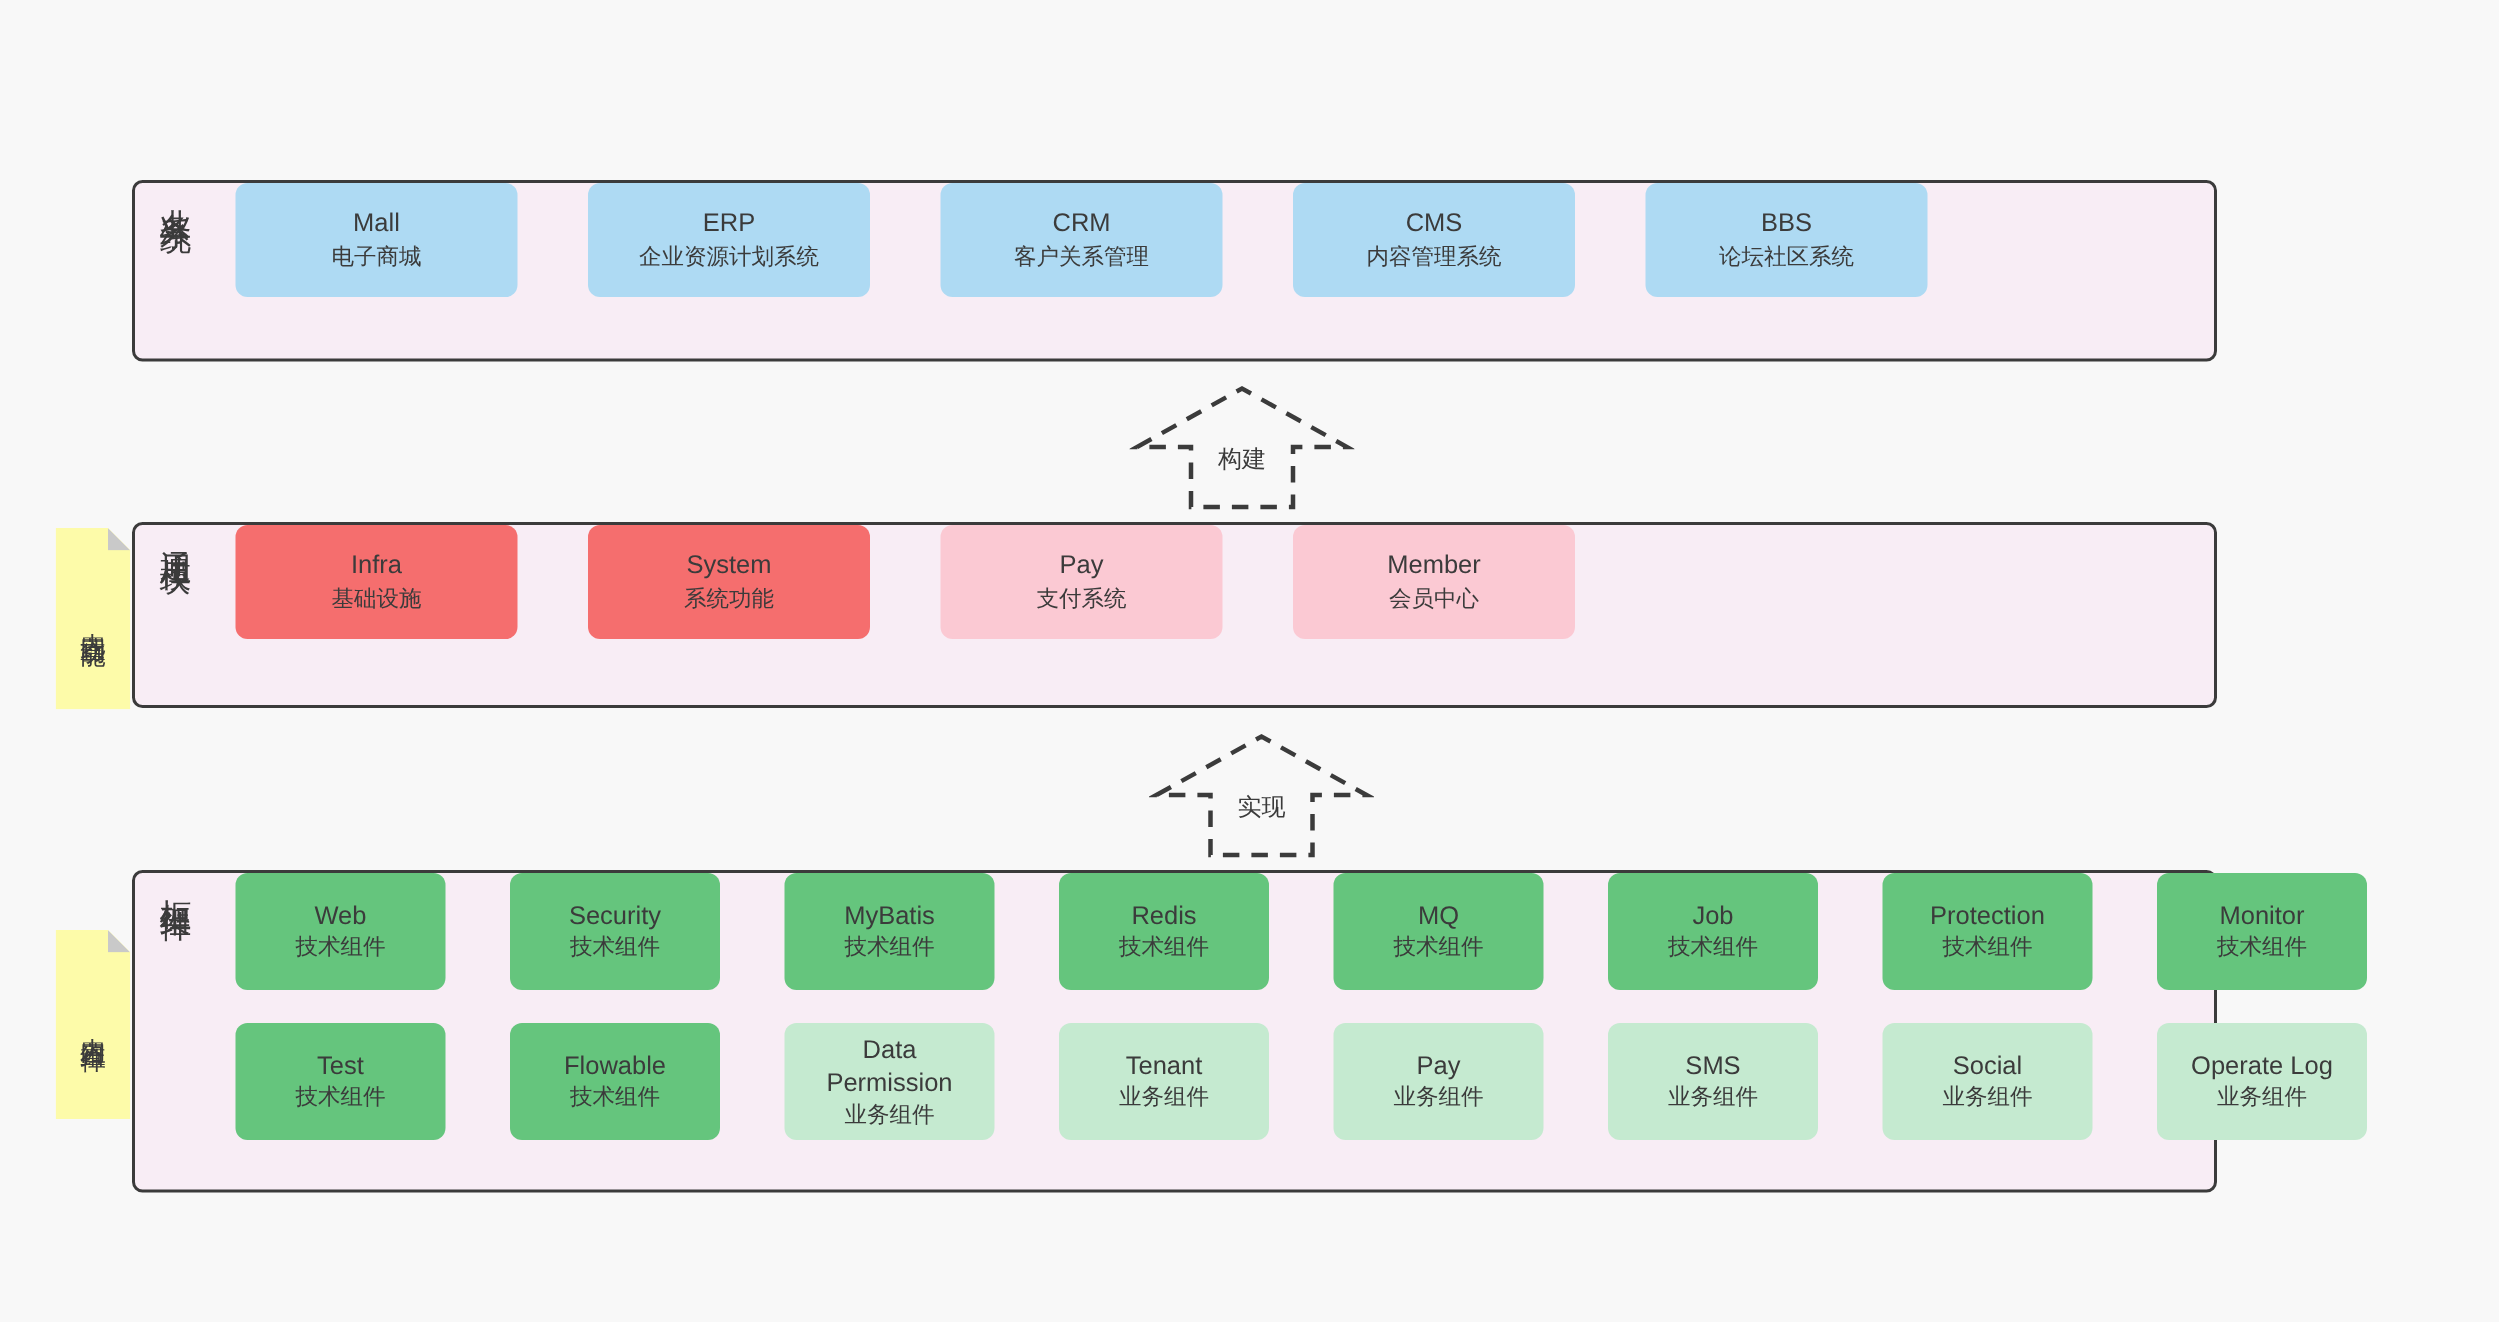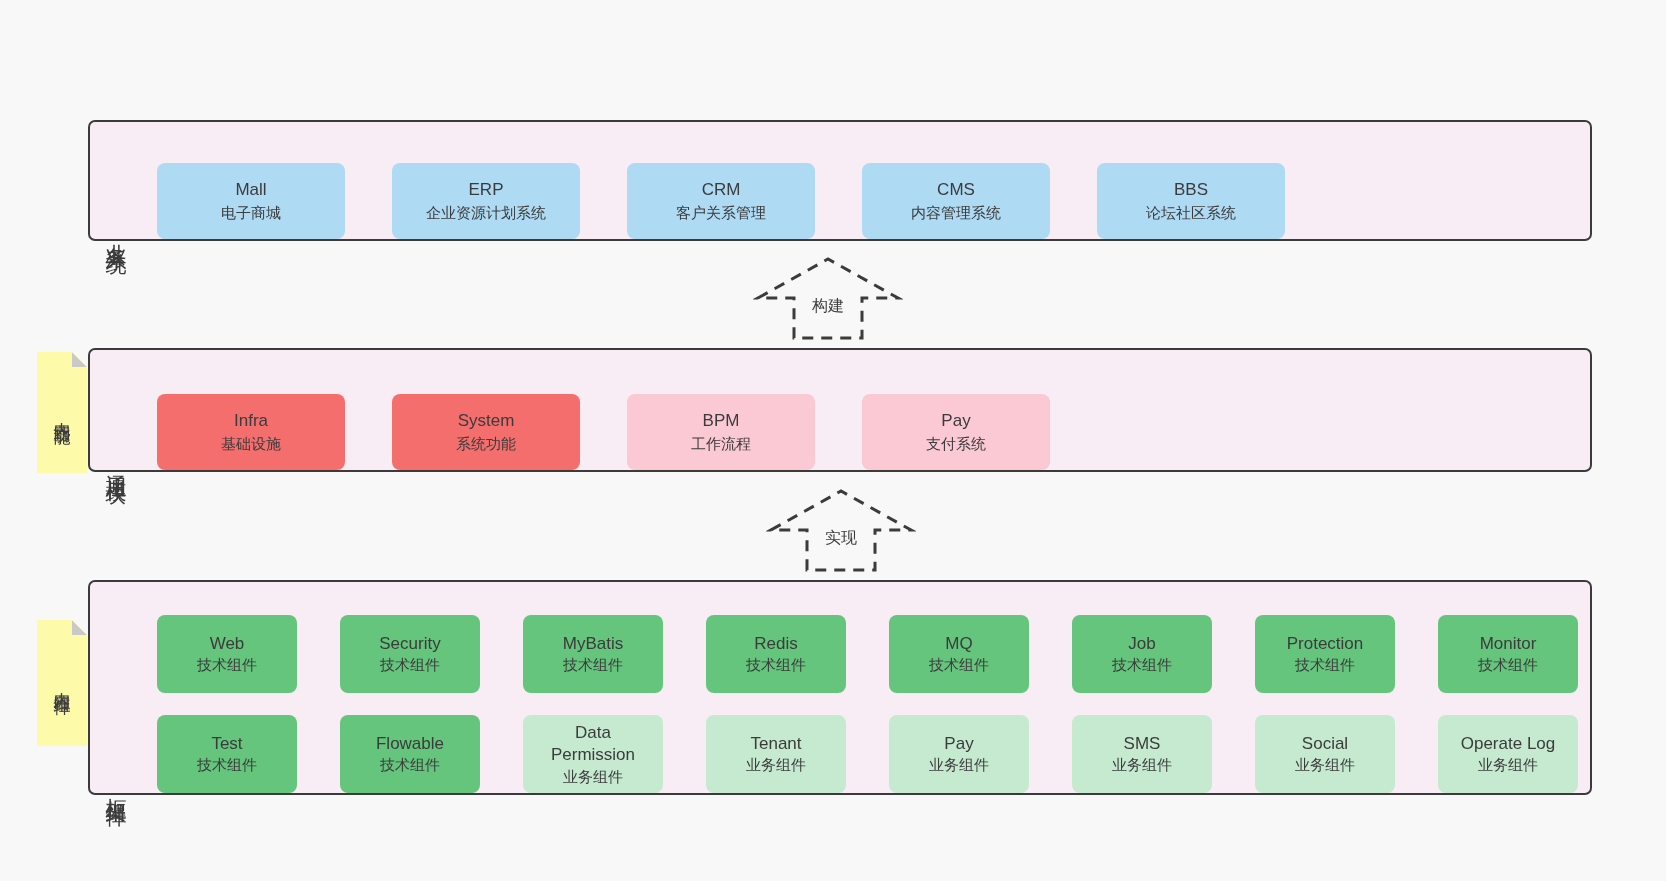--- a/index.html
+++ b/index.html
@@ -12,25 +12,25 @@
   body{
     background:var(--page-bg);
     font-family:"Liberation Sans","DejaVu Sans",sans-serif;
     color:var(--text);
     position:relative;
   }
   .page{position:absolute;inset:0;}
 
   
   .layer{
-    position:absolute;left:88px;width:1504px;
+    position:absolute;left:88px;width:1390px;
     background:var(--panel-bg);
     border:2px solid var(--panel-border);
     border-radius:7px;
-    display:flex;align-items:flex-end;
+    display:flex;align-items:flex-start;
   }
   .layer-label{
     writing-mode:vertical-rl;text-orientation:upright;
     font-size:21px;letter-spacing:3px;line-height:1;
     margin-left:16px;white-space:nowrap;color:var(--text);
   }
   .boxes{display:flex;gap:47px;margin-left:30px;}
   .rows{display:flex;flex-direction:column;gap:22px;margin-left:30px;}
   .rows .boxes{margin-left:0;gap:43px;}
 
@@ -123,26 +123,26 @@
     <div class="boxes">
       <div class="box box--red">
         <span class="box-title">Infra</span>
         <span class="box-subtitle">基础设施</span>
       </div>
       <div class="box box--red">
         <span class="box-title">System</span>
         <span class="box-subtitle">系统功能</span>
       </div>
       <div class="box box--pink">
-        <span class="box-title">BPM</span>
-        <span class="box-subtitle">工作流程</span>
-      </div>
-      <div class="box box--pink">
         <span class="box-title">Pay</span>
         <span class="box-subtitle">支付系统</span>
+      </div>
+      <div class="box box--pink">
+        <span class="box-title">Member</span>
+        <span class="box-subtitle">会员中心</span>
       </div>
     </div>
   </div>
 
   <div class="arrow" style="left:766px;top:486px;">
     <svg width="150" height="88" viewBox="0 0 150 88">
       <path class="arrow-path" d="M5,44 L75,5 L145,44 L109,44 L109,84 L41,84 L41,44 Z"></path>
     </svg>
     <span class="arrow-label">实现</span>
   </div>

